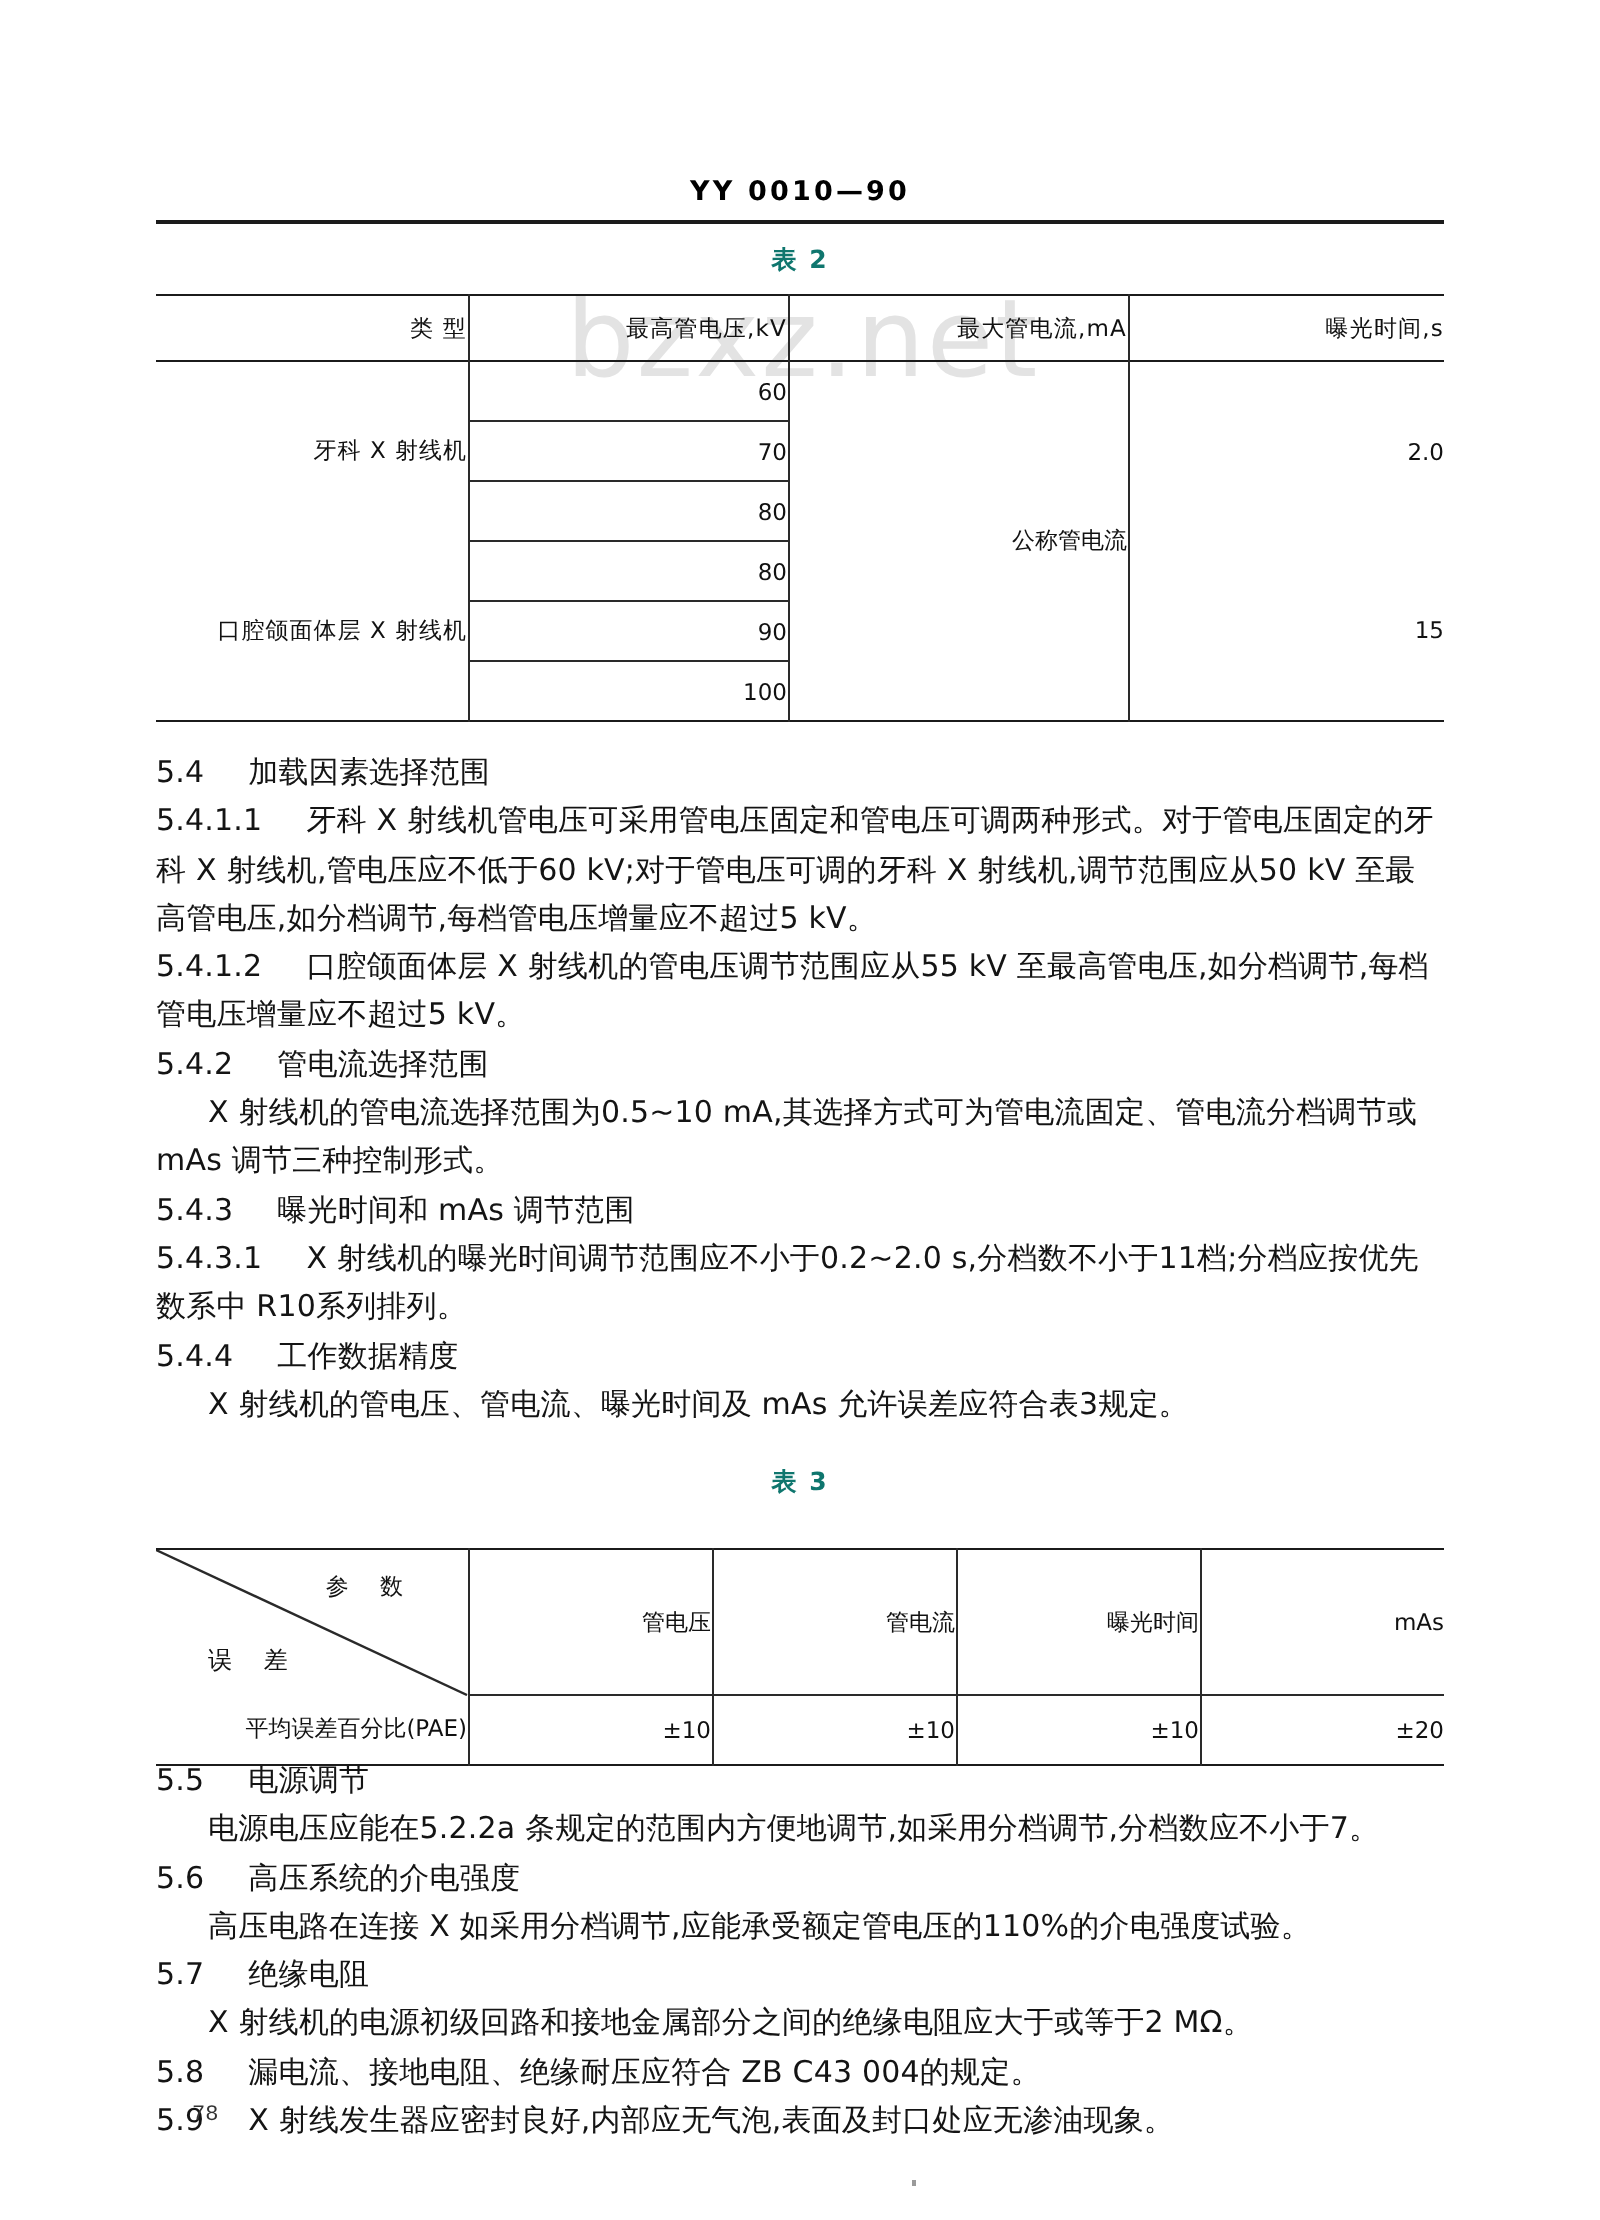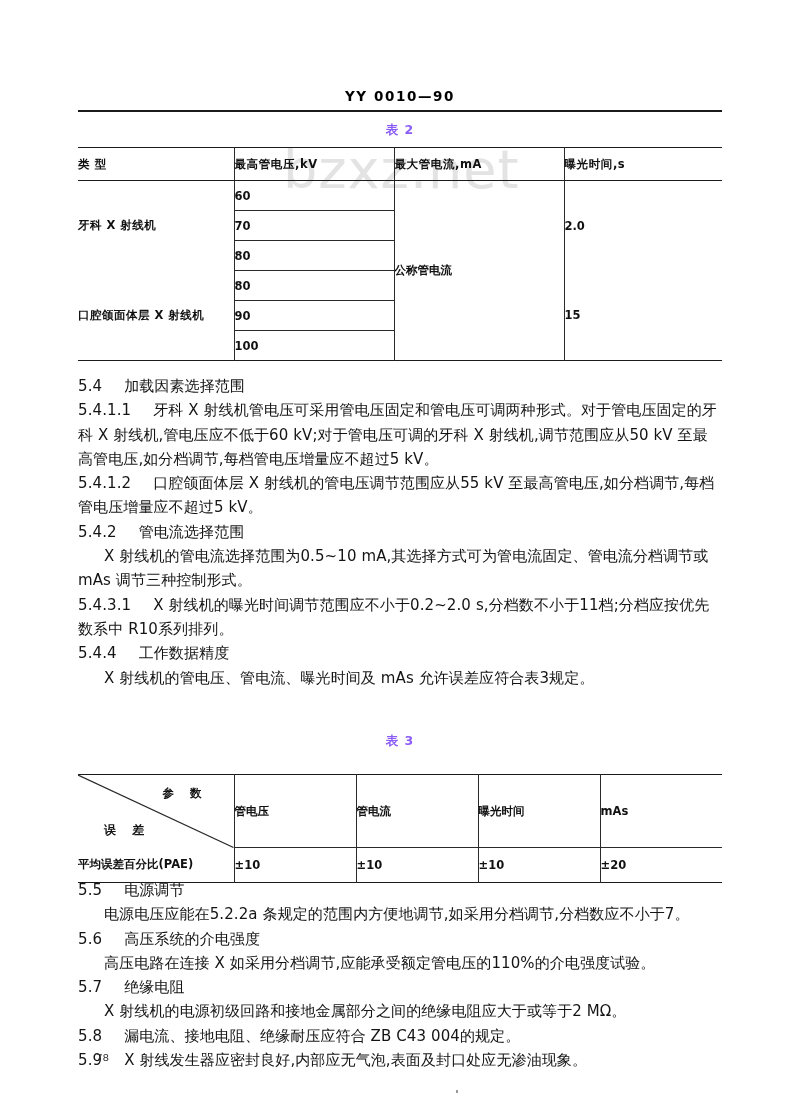--- a/index.html
+++ b/index.html
@@ -63,36 +63,36 @@
     white-space: nowrap;
   }
 
   
   .tbl-caption {
     text-align: center;
     font-size: 12.5px;
     font-weight: bold;
     letter-spacing: 1px;
     margin: 0;
-    color: #8b5cf6;
+    color: #0f766e;
   }
 
   
   .tbl {
     position: relative;
     z-index: 2;
     border-collapse: collapse;
     width: 644px;
     table-layout: fixed;
     font-size: 11.5px;
     color: #111;
   }
   .tbl td, .tbl th {
-    font-weight: bold;
-    text-align: left;
+    font-weight: normal;
+    text-align: right;
     vertical-align: middle;
     padding: 0;
     background: transparent;
   }
   .rule-top    { border-top: 1.6px solid #1b1b1b; }
   .rule-bottom { border-bottom: 1.6px solid #1b1b1b; }
   .vline-l { border-left: 1px solid #2a2a2a; }
   .hline-b { border-bottom: 1px solid #2a2a2a; }
 
   .t2-head td { height: 32px; letter-spacing: 0.6px; }
@@ -231,20 +231,23 @@
 
       <p class="sec">
         <span class="sec-num">5.4.1.2</span><span class="gap-md"></span><span>口腔颌面体层 X 射线机的管电压调节范围应从55 kV 至最高管电压,如分档调节,每档管电压增量应不超过5 kV。</span>
       </p>
 
       <p class="sec">
         <span class="sec-num">5.4.2</span><span class="gap-md"></span><span>管电流选择范围</span>
       </p>
       <p class="sec indent">X 射线机的管电流选择范围为0.5~10 mA,其选择方式可为管电流固定、管电流分档调节或 mAs 调节三种控制形式。</p>
 
+      <p class="sec">
+        <span class="sec-num">5.4.3</span><span class="gap-md"></span><span>曝光时间和 mAs 调节范围</span>
+      </p>
 
       <p class="sec">
         <span class="sec-num">5.4.3.1</span><span class="gap-md"></span><span>X 射线机的曝光时间调节范围应不小于0.2~2.0 s,分档数不小于11档;分档应按优先数系中 R10系列排列。</span>
       </p>
 
 
       <p class="sec">
         <span class="sec-num">5.4.4</span><span class="gap-md"></span><span>工作数据精度</span>
       </p>
       <p class="sec indent">X 射线机的管电压、管电流、曝光时间及 mAs 允许误差应符合表3规定。</p>

